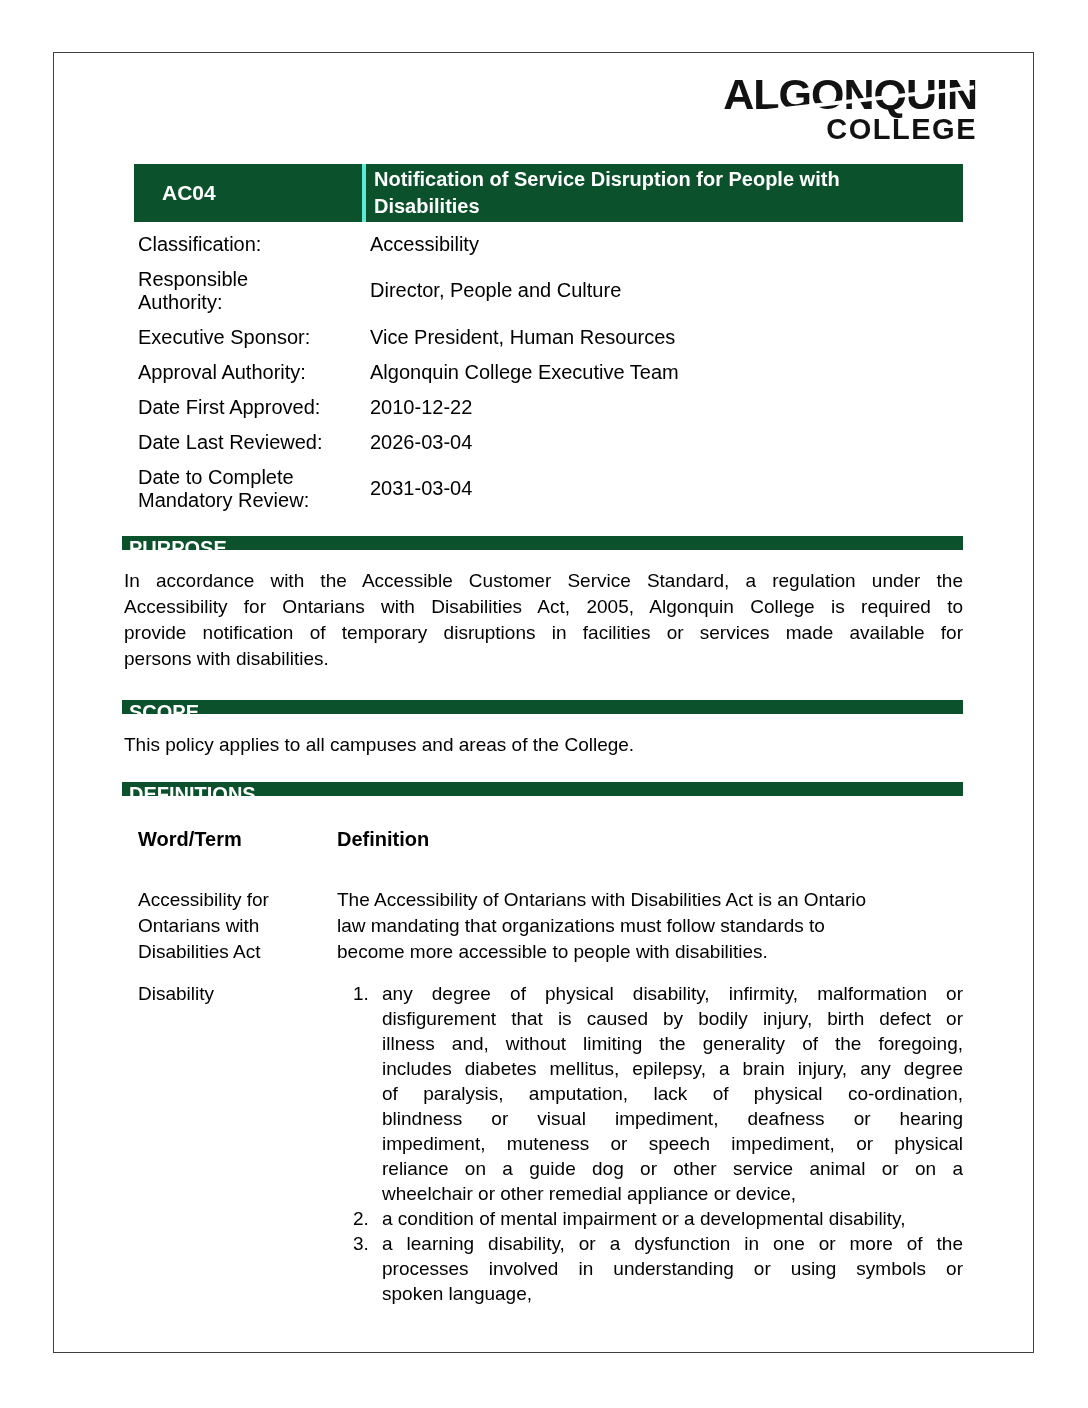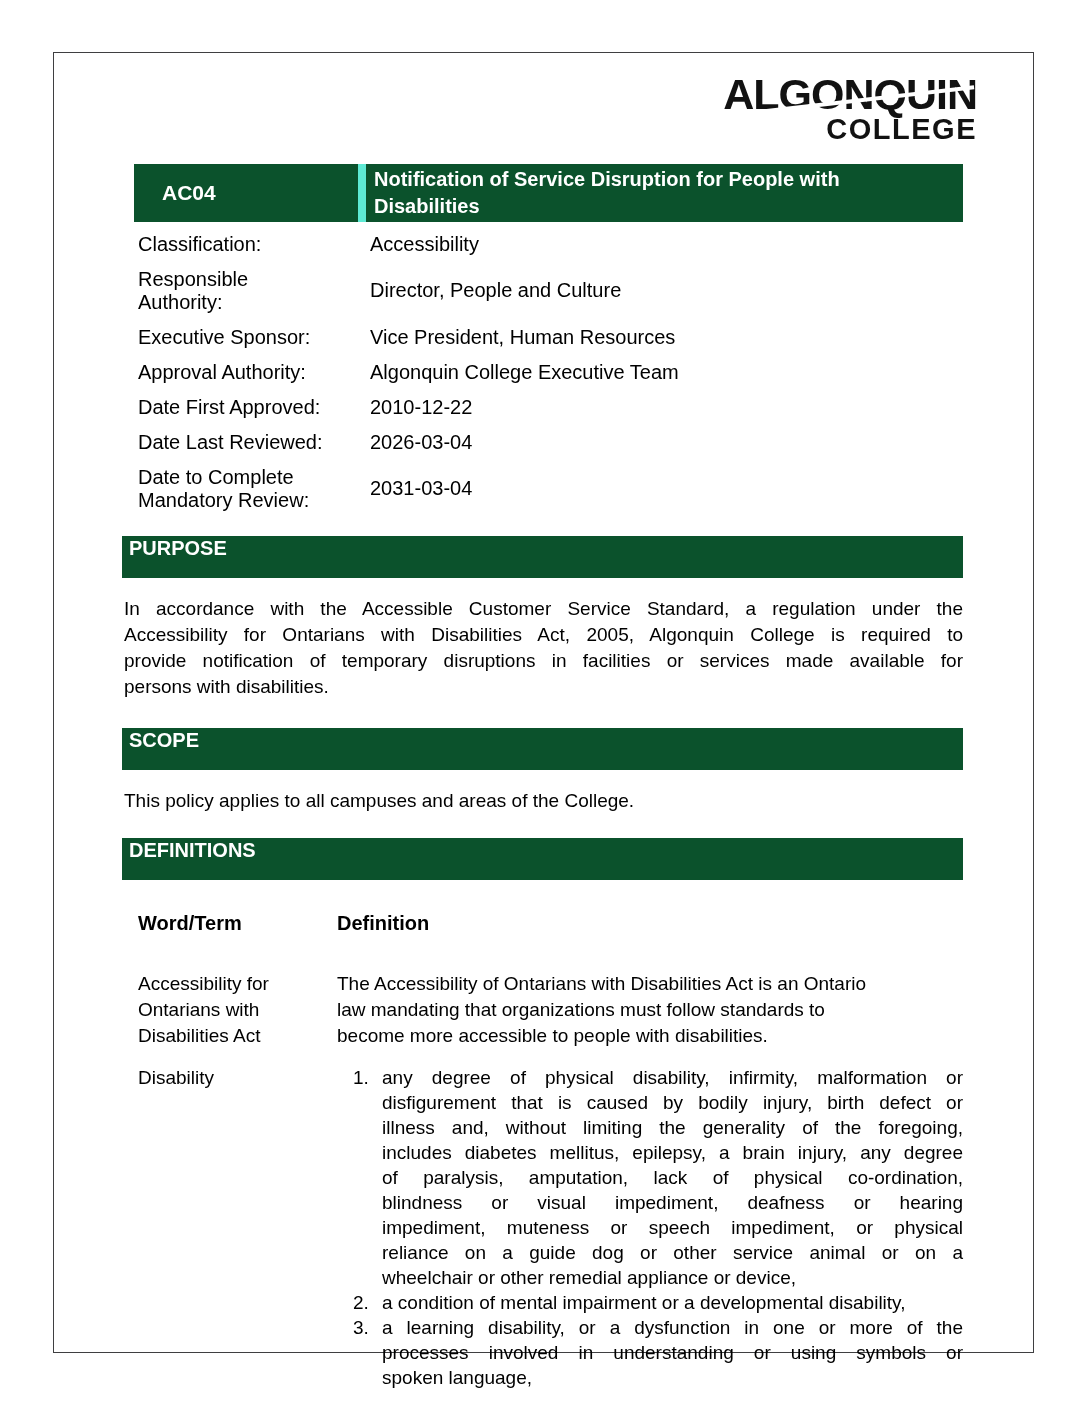--- a/index.html
+++ b/index.html
@@ -18,33 +18,33 @@
   .logo { margin:22px -14px 0 0; text-align:right; position:relative; color:#121212; }
   .logo-name { font-size:43px; font-weight:bold; letter-spacing:-1px; line-height:0.92; }
   .logo-sub  { font-size:29px; font-weight:bold; letter-spacing:1.5px; line-height:1; margin-top:0px; }
   .logo-slash { position:absolute; right:2px; top:27px; width:295px; height:4px;
     background:#ffffff; transform:rotate(-6.5deg); }
 
   
   .policy-header { display:flex; margin:20px 0 0 12px; background:var(--green);
     color:#fff; font-weight:bold; min-height:56px; }
   .ph-code { width:232px; display:flex; align-items:center; padding-left:28px;
-    font-size:21px; border-right:8px solid #5eead4; }
+    font-size:21px; border-right:4px solid #5eead4; }
   .ph-title { flex:1; padding:2px 6px 2px 8px; font-size:20px; line-height:27px;
     display:flex; flex-direction:column; justify-content:space-between; }
 
   
   .meta { margin:5px 0 0 12px; }
   .meta-row { display:flex; align-items:center; padding:6px 0; font-size:20px; }
   .meta-label { width:236px; white-space:pre-line; line-height:23px; padding-left:4px; }
   .meta-value { flex:1; }
 
   
   .section-bar { background:var(--green); color:#fff; font-weight:bold; font-size:20px;
-    padding:1px 1px 3px 7px; height:42px; }
+    padding:1px 1px 3px 7px; height:14px; }
   .bar-purpose { margin-top:18px; }
   .bar-scope { margin-top:28px; }
   .bar-definitions { margin-top:24px; }
   .body-par { font-size:19px; line-height:26px; margin-top:18px; padding-left:2px; }
   .line { text-align:left; }
   .j { text-align:justify; text-align-last:justify; }
 
   
   .def-header { display:flex; font-weight:bold; font-size:20px; margin:32px 0 0 16px; }
   .def-col1 { width:199px; }

